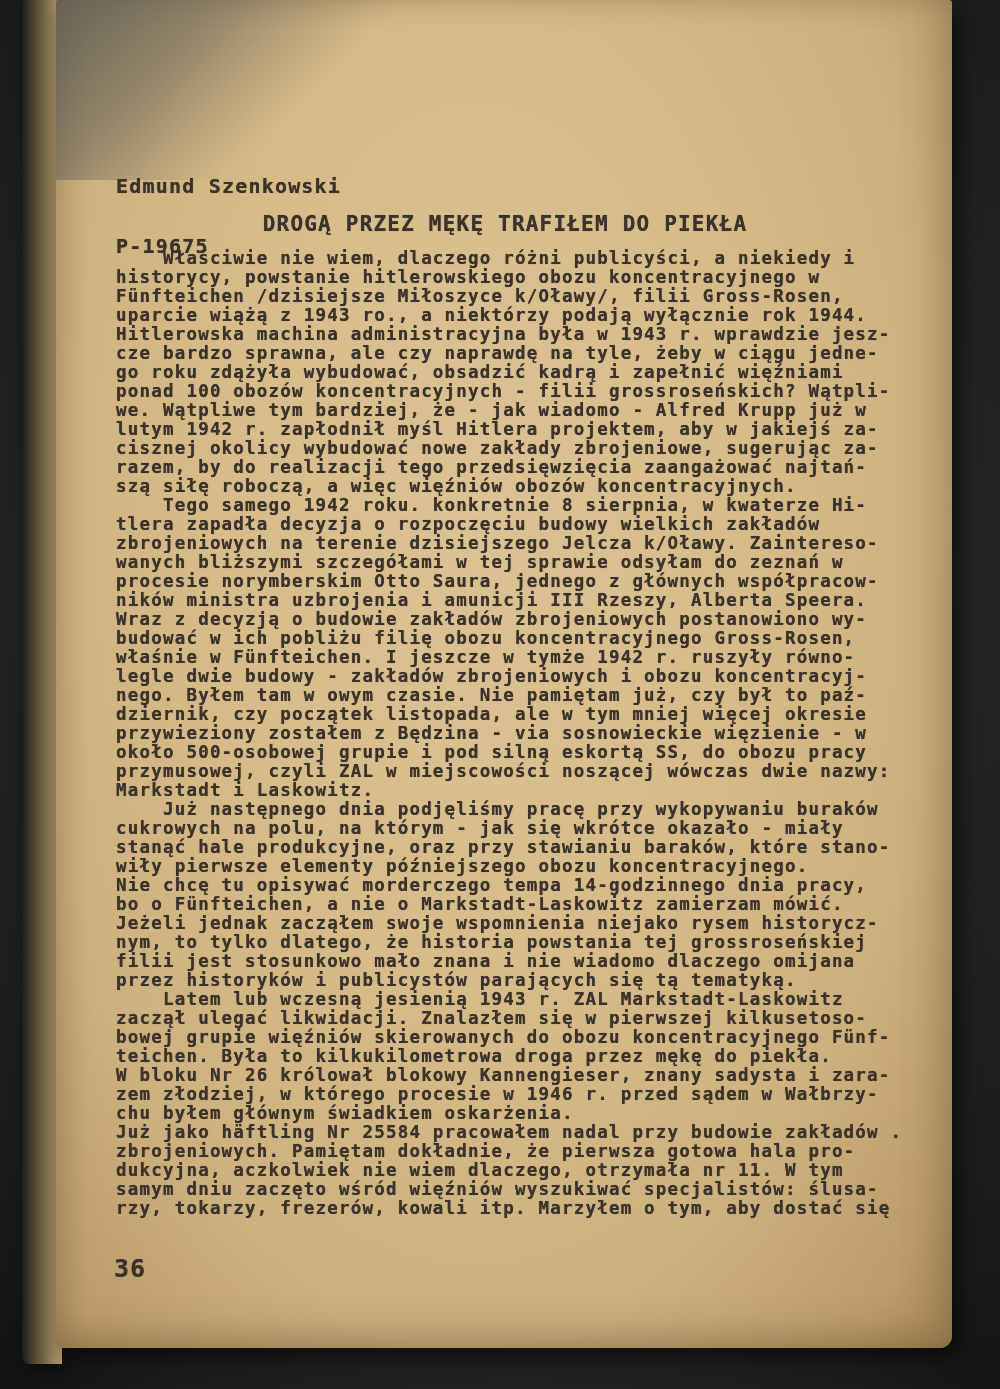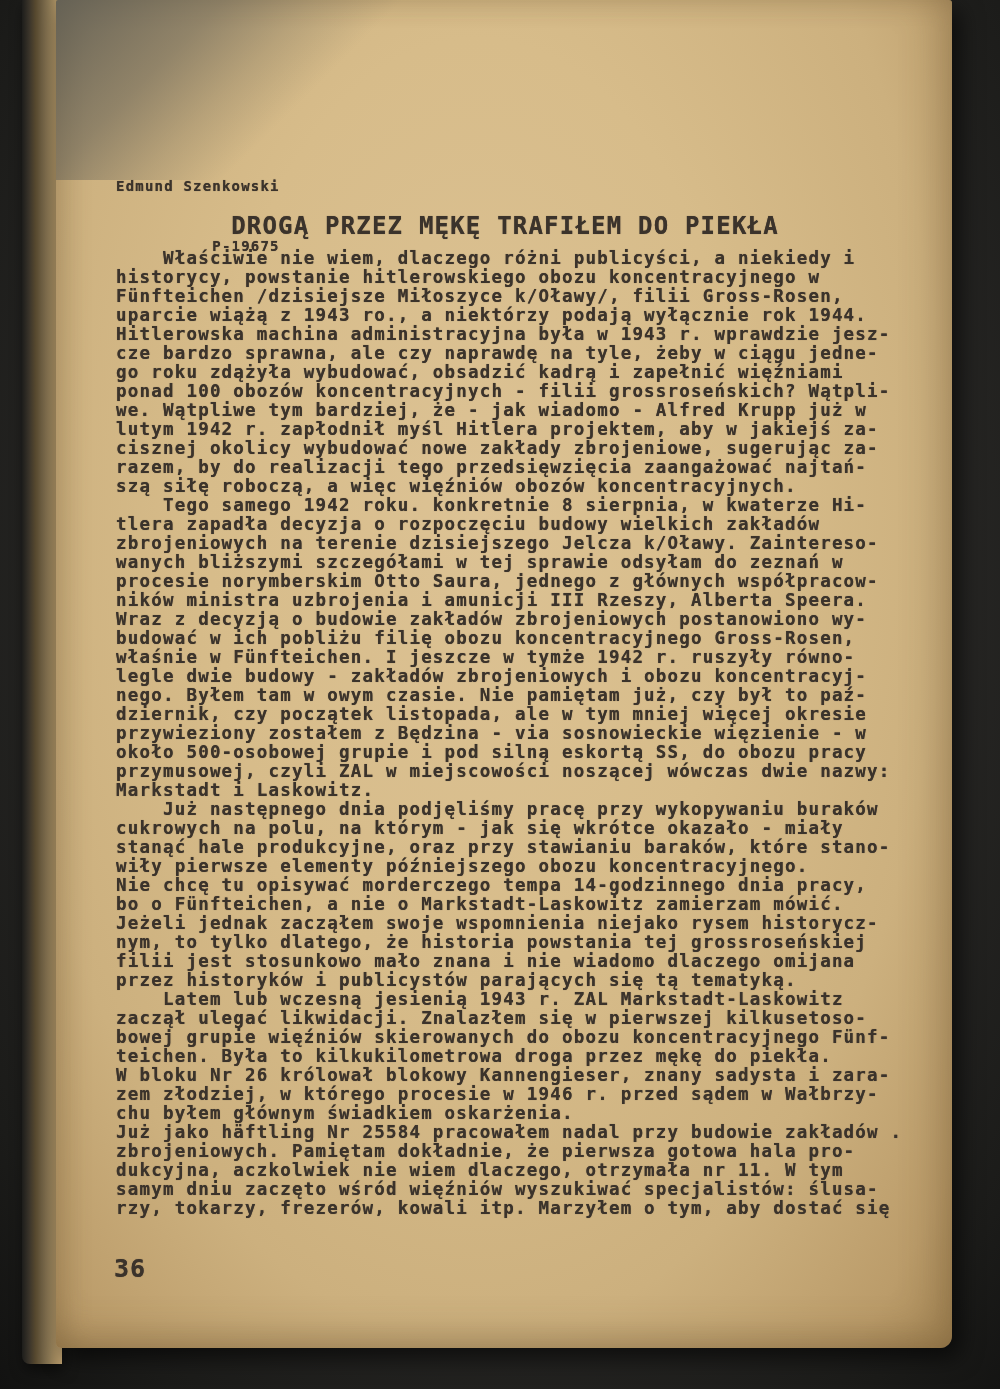--- a/index.html
+++ b/index.html
@@ -42,26 +42,26 @@
   }
   .typewriter {
     font-family:"DejaVu Sans Mono","Liberation Mono",monospace;
     font-weight:bold;
     color:#3b332b;
     text-shadow:0 0 0.7px rgba(59,51,43,0.85);
     white-space:pre;
   }
   .header-block {
     position:absolute; left:60px; top:136px;
-    font-size:14px; letter-spacing:1.2px; line-height:20px;text-align:right;
+    font-size:20px; letter-spacing:1.2px; line-height:20px;
   }
   .doc-title {
     position:absolute; left:60px; top:212px; width:778px;
     text-align:center;
-    font-size:24px; letter-spacing:1.2px;
+    font-size:21px; letter-spacing:1.2px;
   }
   .doc-body {
     position:absolute; left:60px; top:249px; width:782px;
     font-size:17.5px; letter-spacing:1.2px; line-height:19px;
   }
   .page-number {
     position:absolute; left:58px; top:1254px;
     font-size:25px; letter-spacing:1px;
   }
 </style>

